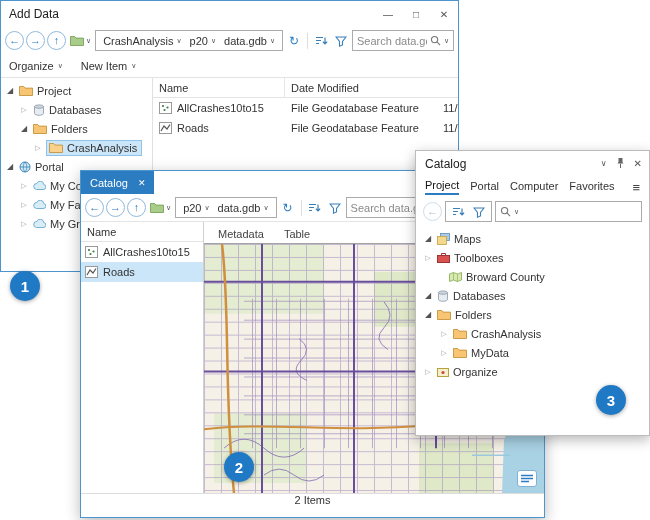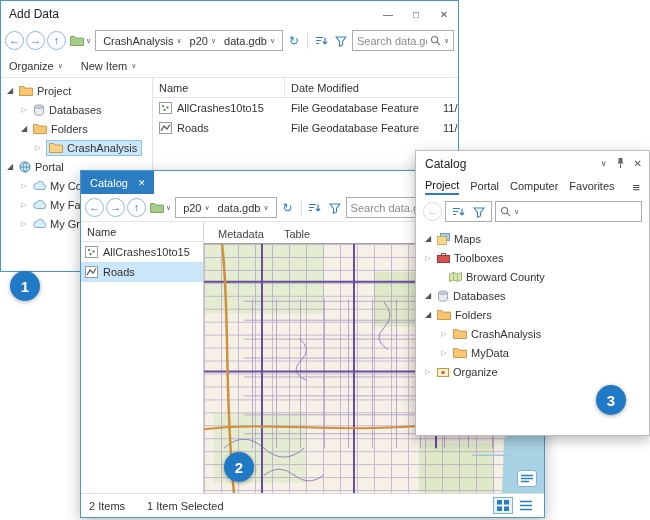--- a/index.html
+++ b/index.html
@@ -59,21 +59,21 @@
   .cf-list-head { height:20px; display:flex; align-items:center; padding:0 6px; border-bottom:1px solid #e4e4e4; }
   .cf-item { display:flex; align-items:center; gap:5px; height:20px; padding:0 4px; white-space:nowrap; }
   .cf-item.sel { background:#cbe5f9; }
   .cf-preview { flex:1; display:flex; flex-direction:column; min-width:0; }
   .ptabs { display:flex; height:22px; align-items:flex-end; padding-left:4px; border-bottom:1px solid #a3a3a3; flex:none; }
   .ptab { padding:2px 10px 3px; color:#444; }
   .ptab.active { color:#111; font-weight:bold; border-bottom:2px solid #2b7cc1; }
   .mapwrap { position:relative; flex:1; overflow:hidden; }
   .map-svg { position:absolute; inset:0; width:100%; height:100%; display:block; }
   .map-fab { position:absolute; right:7px; bottom:6px; width:20px; height:17px; background:#fff; border:1px solid #7fb0d8; border-radius:3px; display:flex; align-items:center; justify-content:center; }
-  .statusbar { height:24px; border-top:1px solid #ddd; display:flex; align-items:center; padding:0 8px; gap:22px; background:#fff; }
+  .statusbar { height:24px; border-top:1px solid #ddd; display:flex; align-items:center; padding:0 8px; gap:22px; background:#fff;flex-direction:column; }
   .sb-right { margin-left:auto; display:flex; gap:3px; }
   .vbtn { width:20px; height:17px; display:flex; align-items:center; justify-content:center; border:1px solid transparent; }
   .vbtn.active { border-color:#7fb0d8; background:#e8f2fa; }
 
   
   .catalog-pane { position:absolute; left:415px; top:150px; width:235px; height:286px; background:#fff;
                   border:1px solid #bcbcbc; box-shadow:0 4px 12px rgba(0,0,0,.28); z-index:10; }
   .pane-head { height:25px; display:flex; align-items:center; padding:0 7px 0 9px; }
   .pane-title { font-size:12px; color:#222; }
   .pane-head-icons { margin-left:auto; display:flex; gap:9px; align-items:center; color:#555; }

